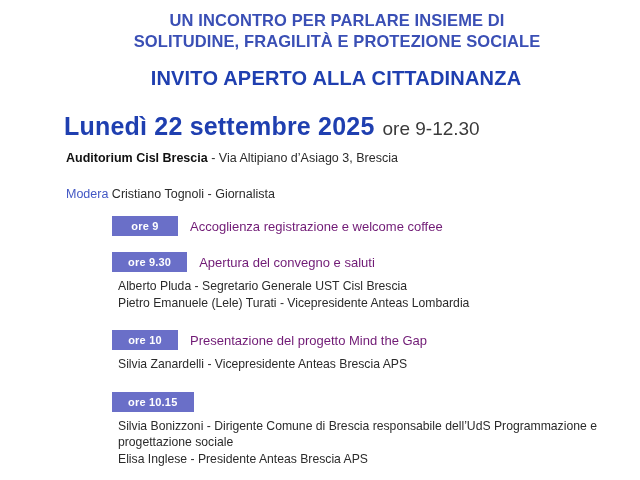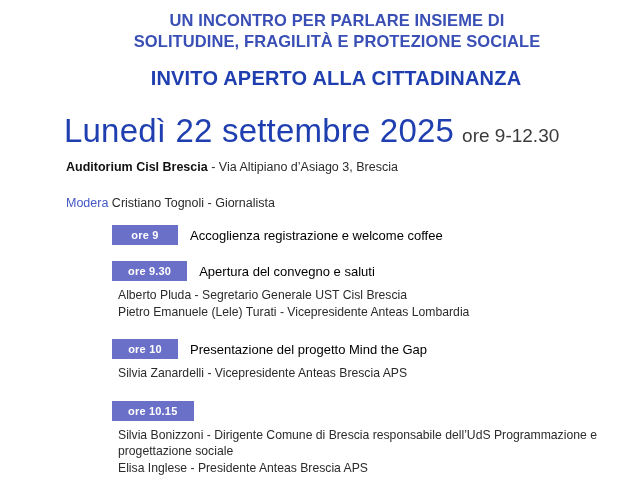--- a/index.html
+++ b/index.html
@@ -45,22 +45,22 @@
     margin: 16px 0 0 0;
     padding-left: 4px;
   }
 
   .dateline {
     margin: 22px 0 0 8px;
     color: #1f3fb0;
     white-space: nowrap;
   }
   .dateline .date {
-    font-size: 33px;
-    font-weight: normal;
+    font-size: 25px;
+    font-weight: bold;
     letter-spacing: 0.2px;
   }
   .dateline .time {
     font-size: 19px;
     color: #3b3b3b;
     margin-left: 8px;
   }
 
   .venue {
     margin: 10px 0 0 10px;
@@ -96,21 +96,21 @@
     font-size: 11px;
     font-weight: bold;
     letter-spacing: 0.2px;
     text-align: center;
     min-width: 66px;
     padding: 4px 16px;
     margin-left: 56px;
     box-sizing: border-box;
   }
   .row-title {
-    color: #000000;
+    color: #701a75;
     font-size: 13px;
     font-weight: normal;
   }
   .speakers {
     margin: 5px 0 0 62px;
     font-size: 12.2px;
     color: #2b2b2b;
     line-height: 1.35;
   }
   .speakers div { white-space: normal; }

